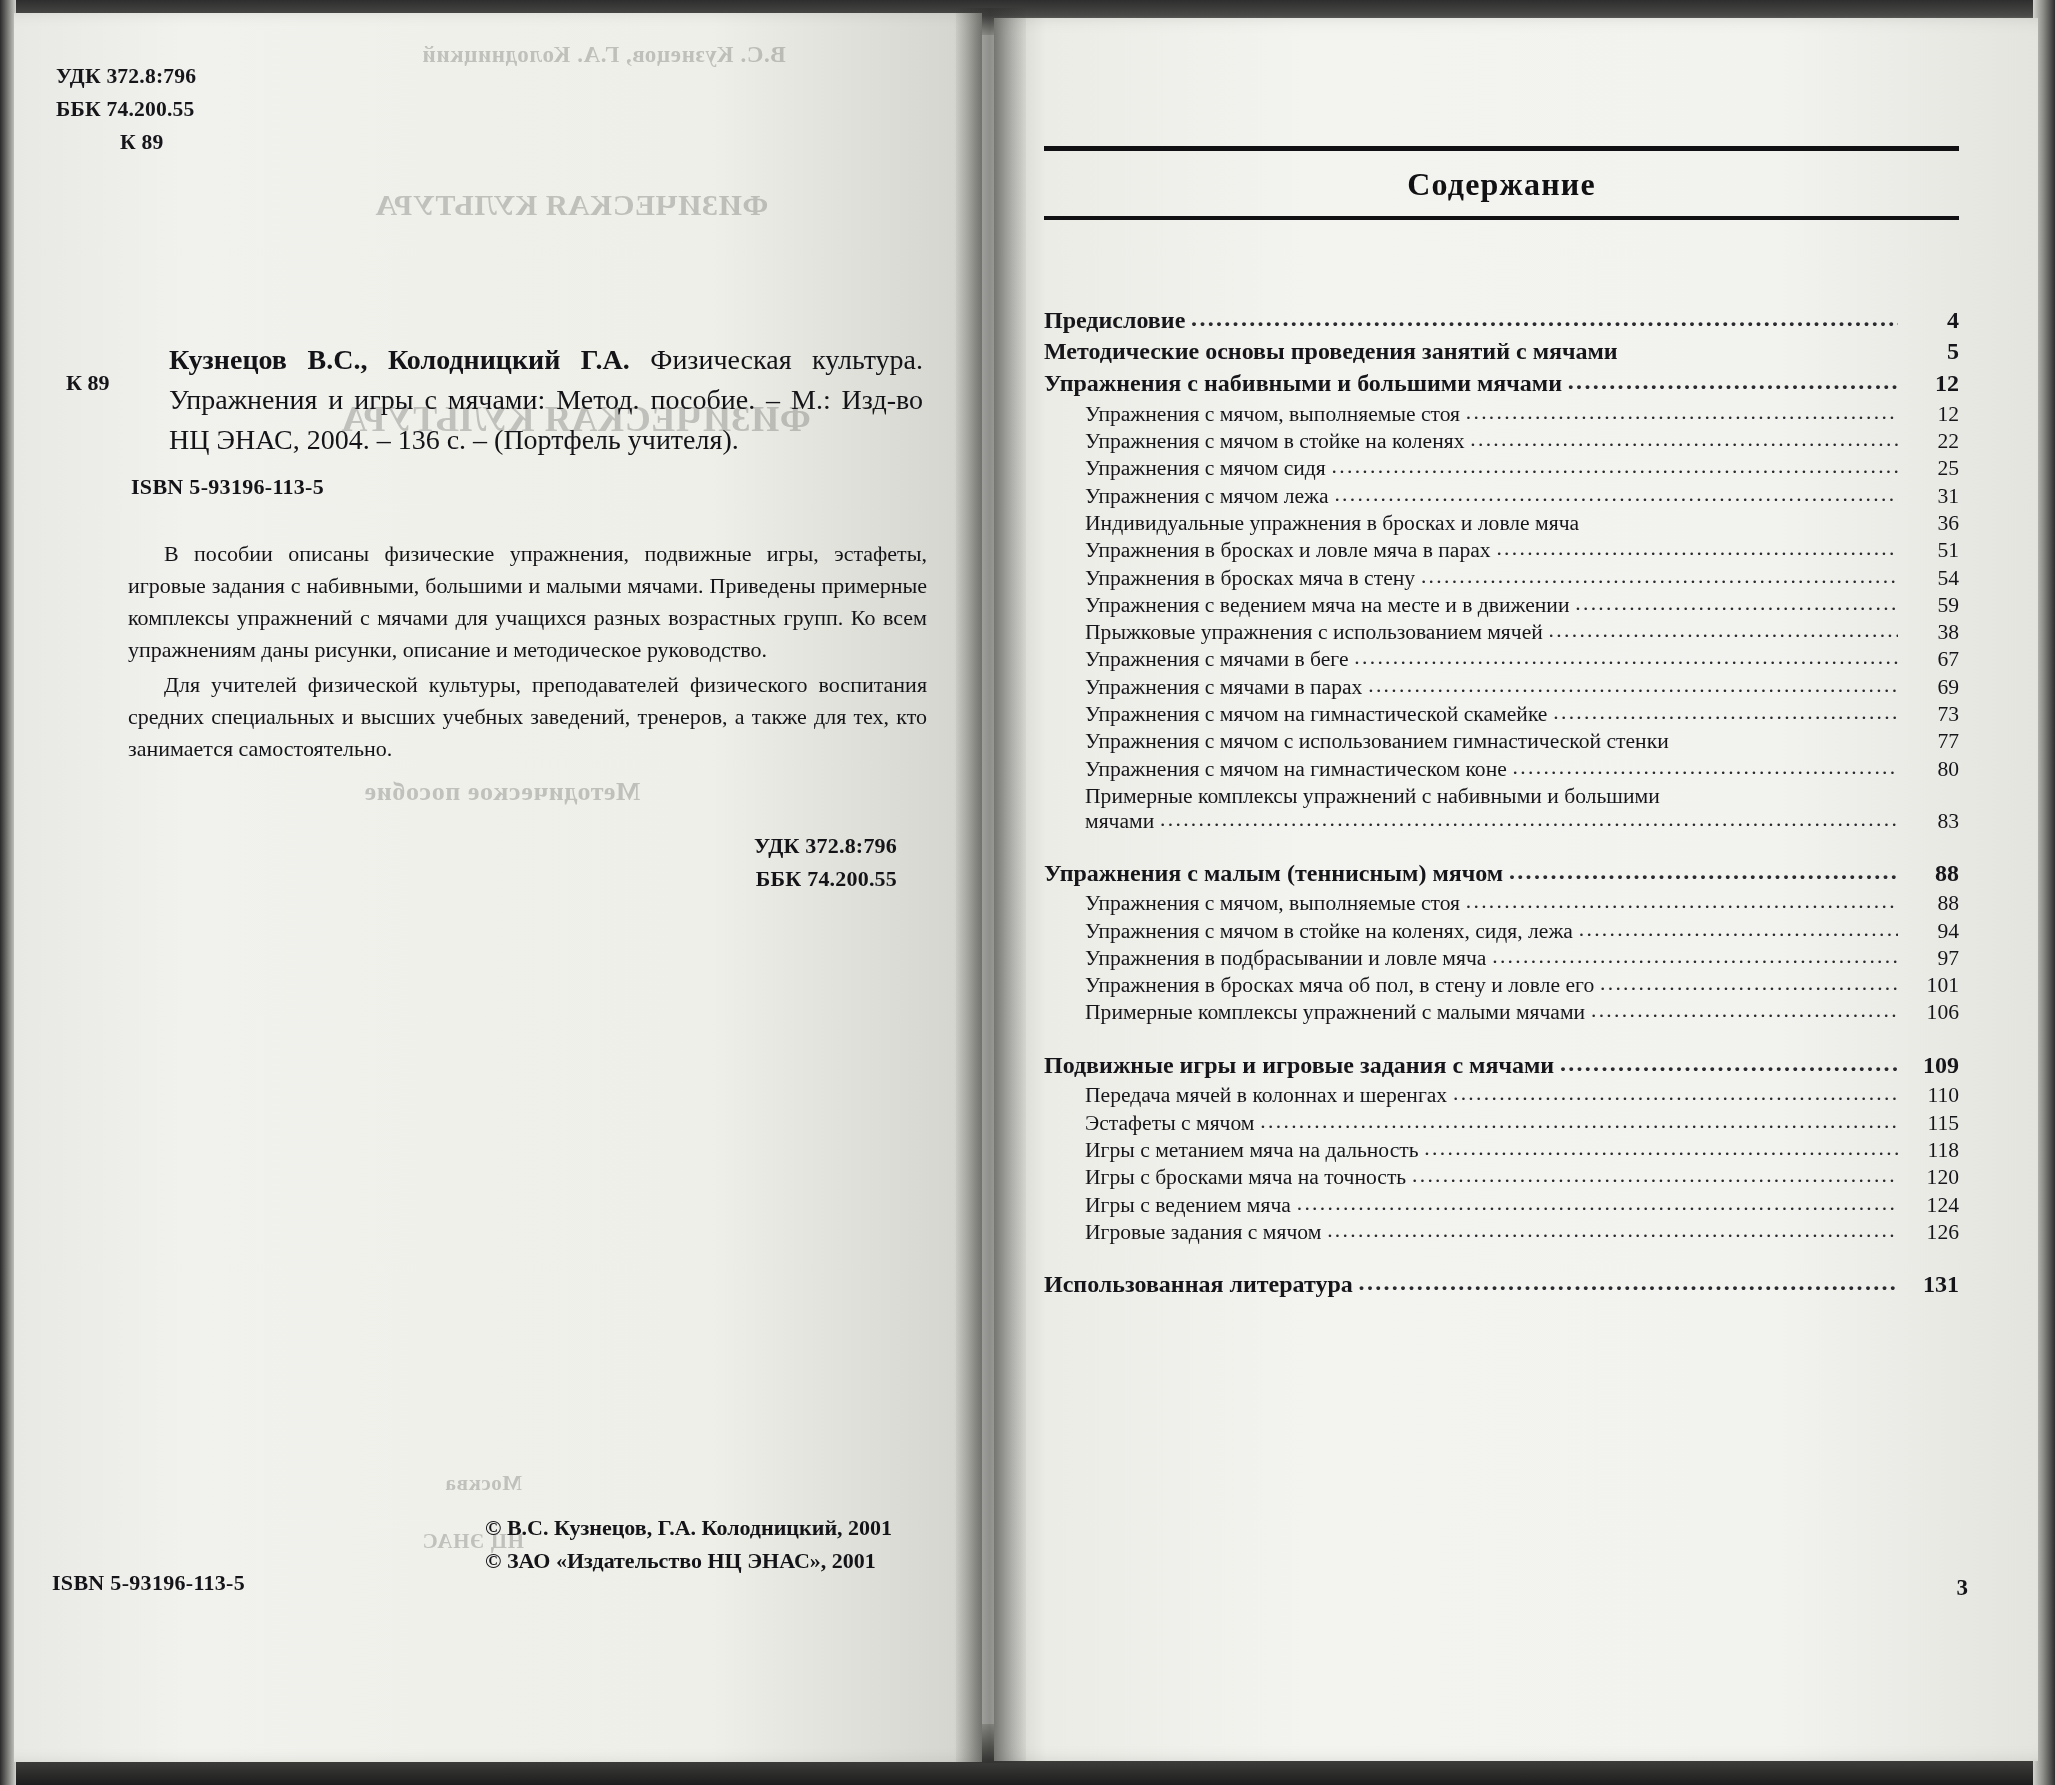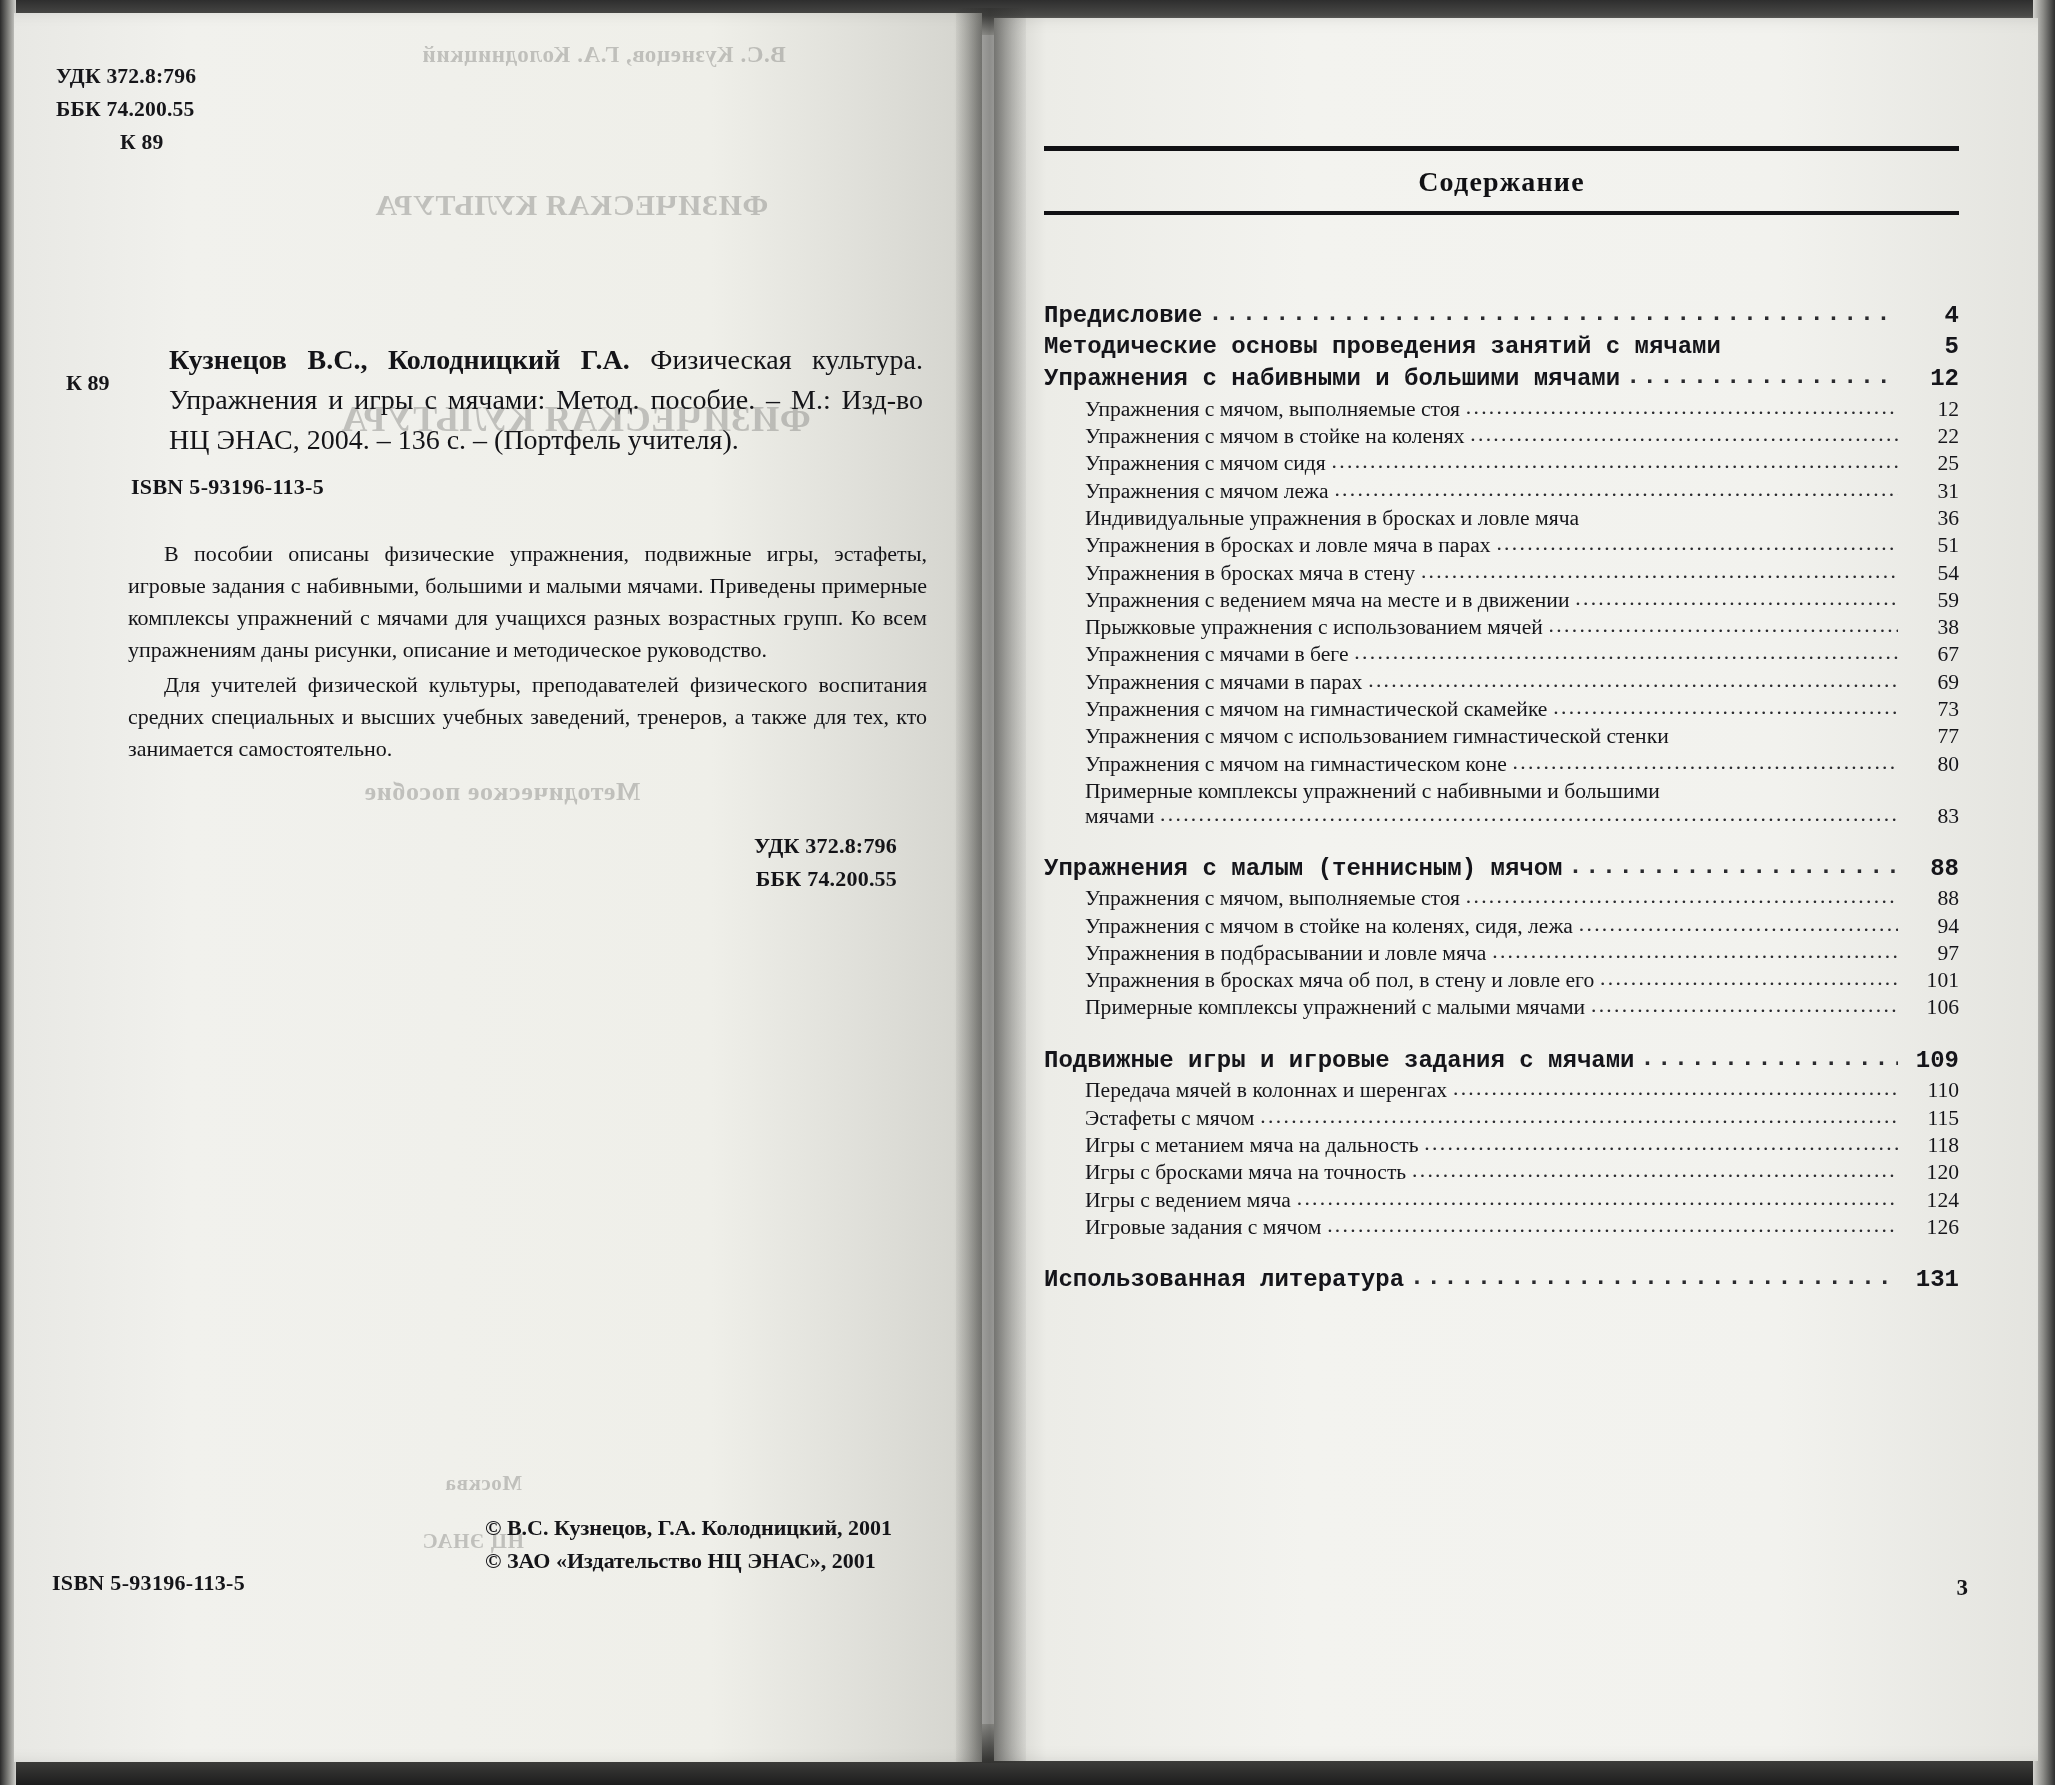--- a/index.html
+++ b/index.html
@@ -189,21 +189,21 @@
     background: #111114;
     margin: 0;
   }
   .rule-thin {
     height: 3.5px;
     background: #111114;
     margin: 0;
   }
   .toc-title {
     text-align: center;
-    font-size: 28px;
+    font-size: 32px;
     font-weight: bold;
     letter-spacing: 1.2px;
     color: #111114;
     padding: 15px 0 13px 0;
   }
   .toc-list {
     margin-top: 87px;
   }
   .toc-row {
     display: flex;
@@ -227,21 +227,20 @@
     flex: 0 0 auto;
     text-align: right;
     min-width: 54px;
   }
 
   .toc-row.level1 {
     font-size: 24px;
     font-weight: bold;
     margin-top: 4px;
     margin-bottom: 4.7px;
-    font-family: Liberation Mono, monospace;
   }
   .toc-row.level1 .pg { font-size: 24px; font-weight: bold; }
   .toc-row.level2 {
     font-size: 21.6px;
     padding-left: 41px;
     margin-bottom: 2.3px;
   }
   .toc-row.level2 .pg { font-size: 21.6px; }
   .toc-row.nodots .dots { visibility: hidden; }
 

